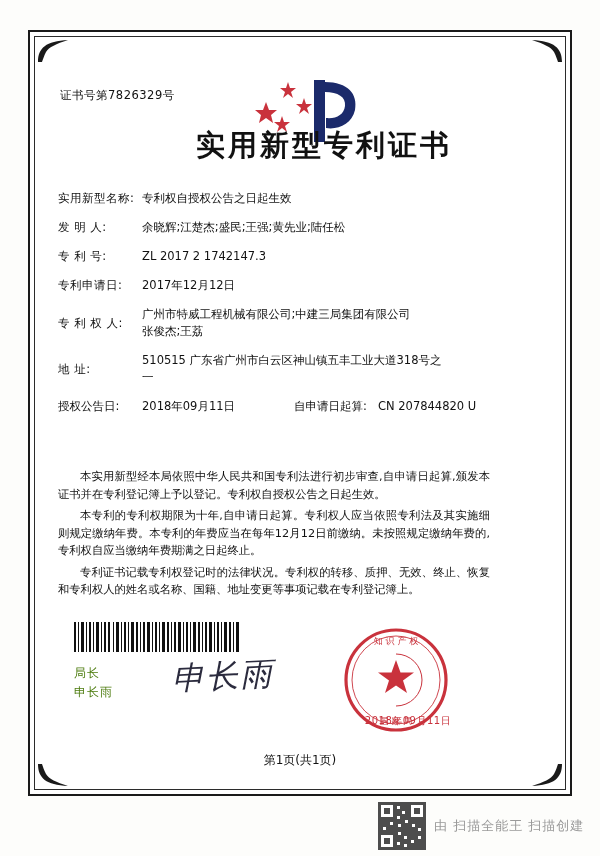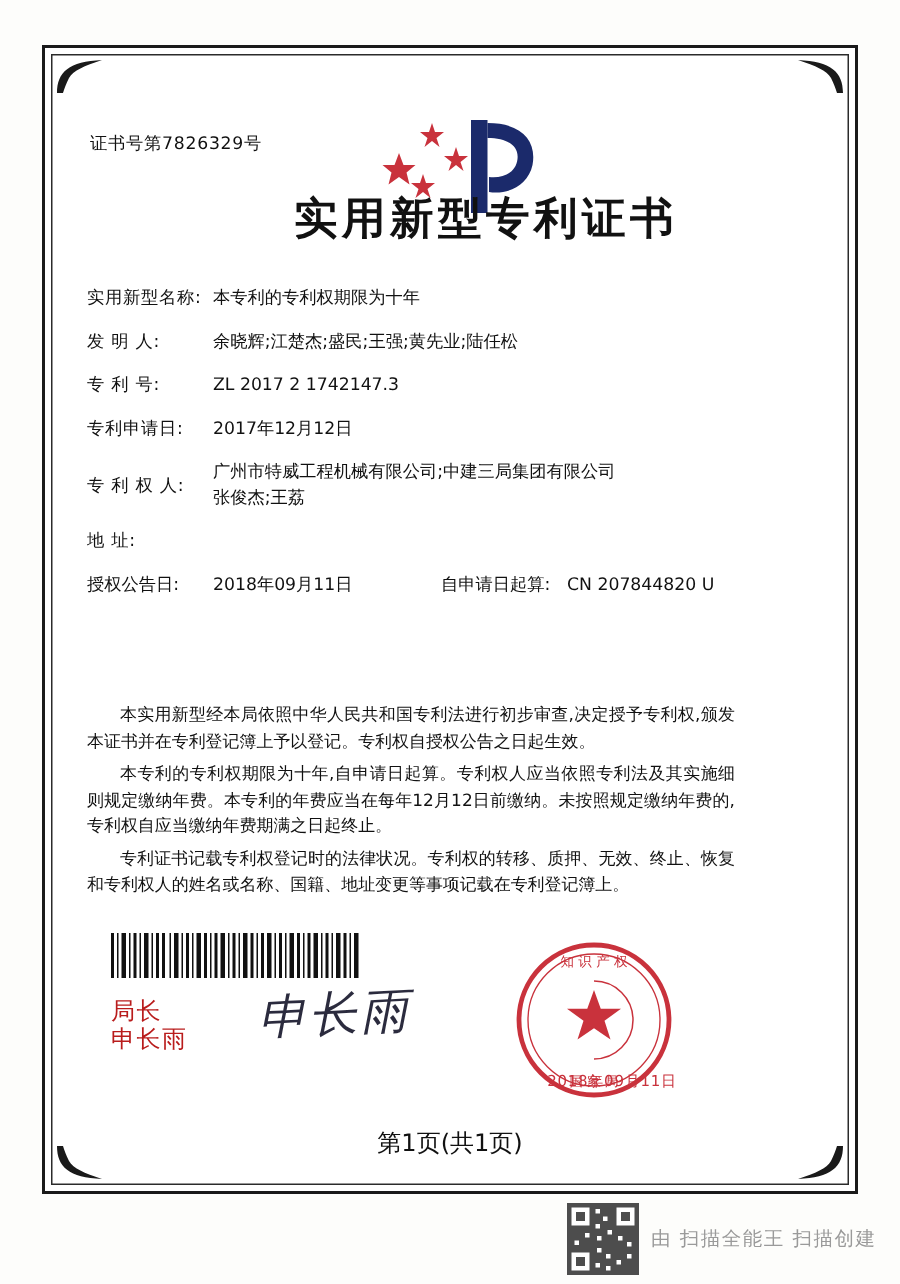--- a/index.html
+++ b/index.html
@@ -157,23 +157,23 @@
     top: 0;
     height: 30px;
     background: #111;
     display: block;
   }
 
   .director {
     position: absolute;
     left: 74px;
     top: 664px;
-    font-size: 16px;
+    font-size: 12px;
     line-height: 19px;
-    color: #b91c1c;
+    color: #4d7c0f;
     letter-spacing: 1px;
   }
   .signature {
     position: absolute;
     left: 172px;
     top: 655px;
     font-family: "DejaVu Serif", serif;
     font-size: 32px;
     color: #1a1a2e;
     letter-spacing: 2px;
@@ -200,21 +200,21 @@
     color: #c9323c;
     font-size: 10px;
     letter-spacing: 0.5px;
   }
 
   .page-no {
     position: absolute;
     left: 0; right: 0;
     top: 752px;
     text-align: center;
-    font-size: 16px;
+    font-size: 12px;
     color: #111;
   }
 
   
   .footer {
     position: absolute;
     left: 378px;
     top: 802px;
     display: flex;
     align-items: center;
@@ -279,21 +279,21 @@
     </div>
 
   </div>
 
   <div class="title">实用新型专利证书</div>
 
   <div class="fields">
 
     <div class="row">
       <div class="lbl">实用新型名称:</div>
-      <div class="val">本专利的专利权期限为十年</div>
+      <div class="val">专利权自授权公告之日起生效</div>
     </div>
 
     <div class="row">
       <div class="lbl">发 明 人:</div>
       <div class="val">余晓辉;江楚杰;盛民;王强;黄先业;陆任松</div>
     </div>
 
     <div class="row">
       <div class="lbl">专 利 号:</div>
       <div class="val">ZL 2017 2 1742147.3</div>
@@ -307,37 +307,41 @@
     <div class="row">
       <div class="lbl">专 利 权 人:</div>
       <div class="val">
         <span>广州市特威工程机械有限公司;中建三局集团有限公司</span>
         <span class="sub">张俊杰;王荔</span>
       </div>
     </div>
 
     <div class="row">
       <div class="lbl">地     址:</div>
+      <div class="val">
+        <span>510515 广东省广州市白云区神山镇五丰工业大道318号之</span>
+        <span class="sub">一</span>
+      </div>
     </div>
 
     <div class="row-two">
       <div class="half left">
         <div class="lbl">授权公告日:</div>
         <div class="val">2018年09月11日</div>
       </div>
       <div class="half">
         <div class="lbl">自申请日起算:</div>
         <div class="val">CN 207844820 U</div>
       </div>
     </div>
 
   </div>
 
   <div class="para">
-    <p>本实用新型经本局依照中华人民共和国专利法进行初步审查,决定授予专利权,颁发本证书并在专利登记簿上予以登记。专利权自授权公告之日起生效。</p>
+    <p>本实用新型经本局依照中华人民共和国专利法进行初步审查,自申请日起算,颁发本证书并在专利登记簿上予以登记。专利权自授权公告之日起生效。</p>
     <p>本专利的专利权期限为十年,自申请日起算。专利权人应当依照专利法及其实施细则规定缴纳年费。本专利的年费应当在每年12月12日前缴纳。未按照规定缴纳年费的,专利权自应当缴纳年费期满之日起终止。</p>
     <p>专利证书记载专利权登记时的法律状况。专利权的转移、质押、无效、终止、恢复和专利权人的姓名或名称、国籍、地址变更等事项记载在专利登记簿上。</p>
   </div>
 
   <div class="barcode">
     <i style="left:0px;width:2px"></i>
       <i style="left:4px;width:1px"></i>
       <i style="left:7px;width:3px"></i>
     <i style="left:12px;width:1px"></i>
       <i style="left:15px;width:2px"></i>

